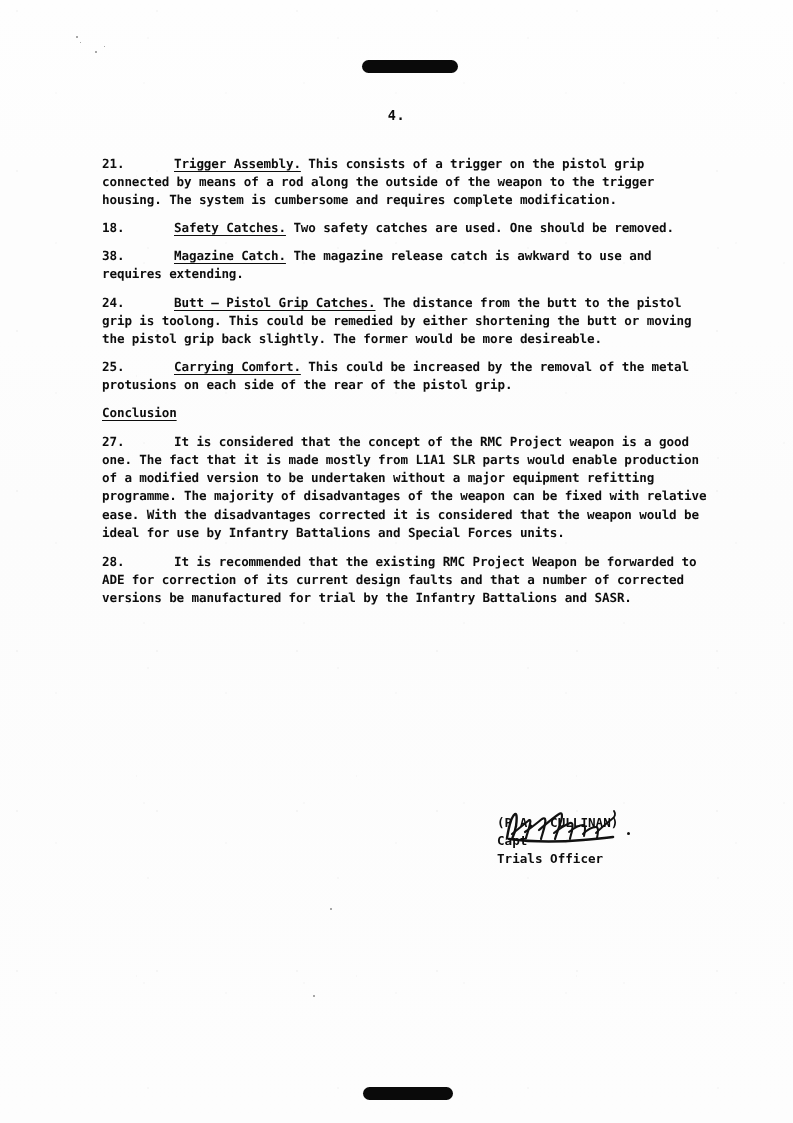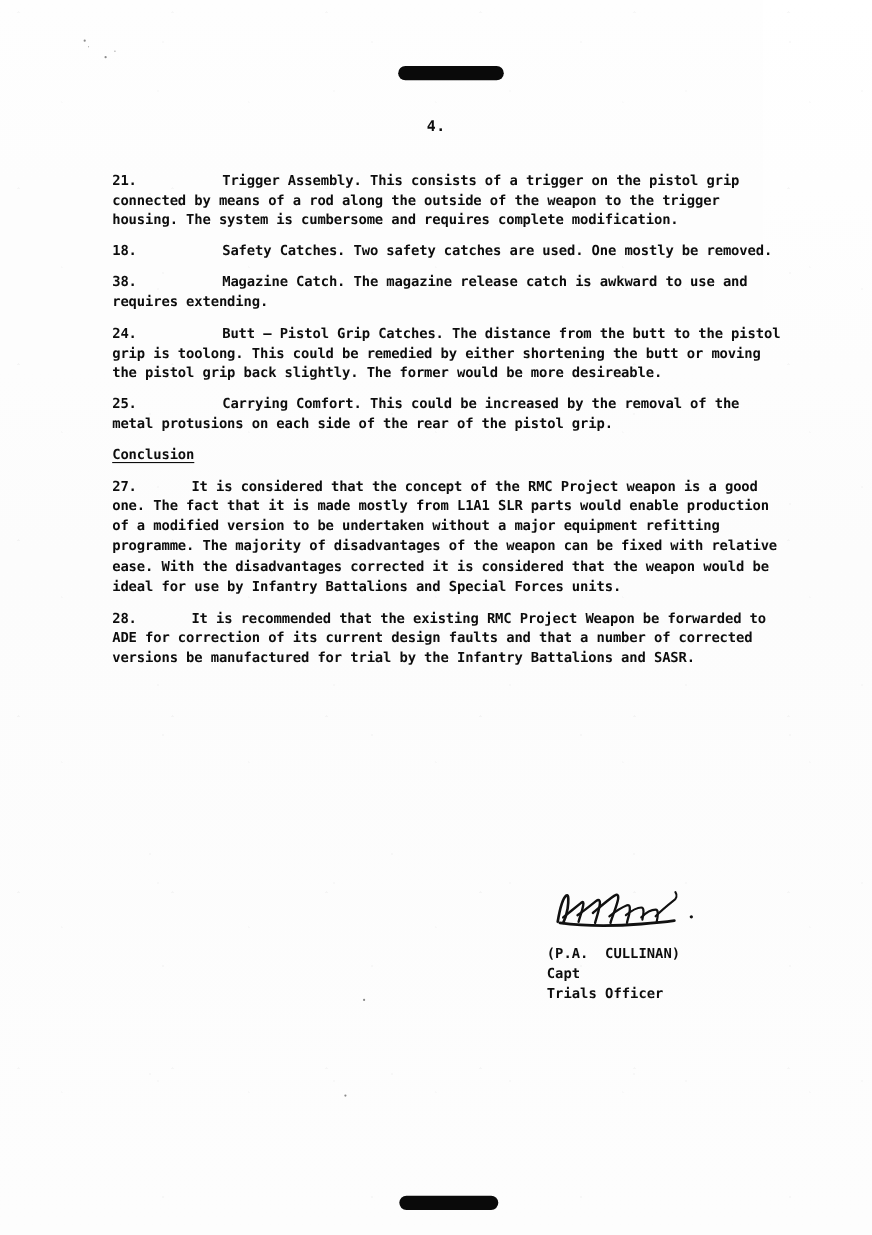--- a/index.html
+++ b/index.html
@@ -75,39 +75,39 @@
     font-weight: 700;
     letter-spacing: -0.12px;
     text-rendering: geometricPrecision;
   }
   .para { margin: 0 0 10px 0; }
   .para .num {
     display: inline-block;
     width: 72px;
   }
   .para .hd {
+    text-decoration: underline;
     text-underline-offset: 2.5px;
-    margin-left: 28px;
   }
   .gap-after { margin-bottom: 11px; }
 
   .section-head {
     margin: 0 0 11px 0;
     font-weight: 700;
   }
   .section-head span {
     text-decoration: underline;
     text-underline-offset: 2.5px;
   }
 
   
   .sig-block {
     position: absolute;
     left: 497px;
-    top: 820px;
+    top: 776px;
     font-size: 12.6px;
     line-height: 18.1px;
     font-weight: 700;
   }
   .sig-mark {
     position: absolute;
     left: 501px;
     top: 808px;
     width: 150px;
     height: 42px;
@@ -139,21 +139,21 @@
 
   <div class="page-number">4.</div>
 
   <div class="body">
 
     <p class="para">
       <span class="num">21.</span><span class="hd">Trigger Assembly.</span><span>  This consists of a trigger on the pistol grip connected by means of a rod along the outside of the weapon to the trigger housing.   The system is cumbersome and requires complete modification.</span>
     </p>
 
     <p class="para">
-      <span class="num">18.</span><span class="hd">Safety Catches.</span><span>   Two safety catches are used.  One mostly be removed.</span>
+      <span class="num">18.</span><span class="hd">Safety Catches.</span><span>   Two safety catches are used.  One should be removed.</span>
     </p>
 
     <p class="para">
       <span class="num">38.</span><span class="hd">Magazine Catch.</span><span>   The magazine release catch is awkward to use and requires extending.</span>
     </p>
 
     <p class="para">
       <span class="num">24.</span><span class="hd">Butt – Pistol Grip Catches.</span><span>   The distance from the butt to the pistol grip is toolong.   This could be remedied by either shortening the butt or moving the pistol grip back slightly.   The former would be more desireable.</span>
     </p>
 

